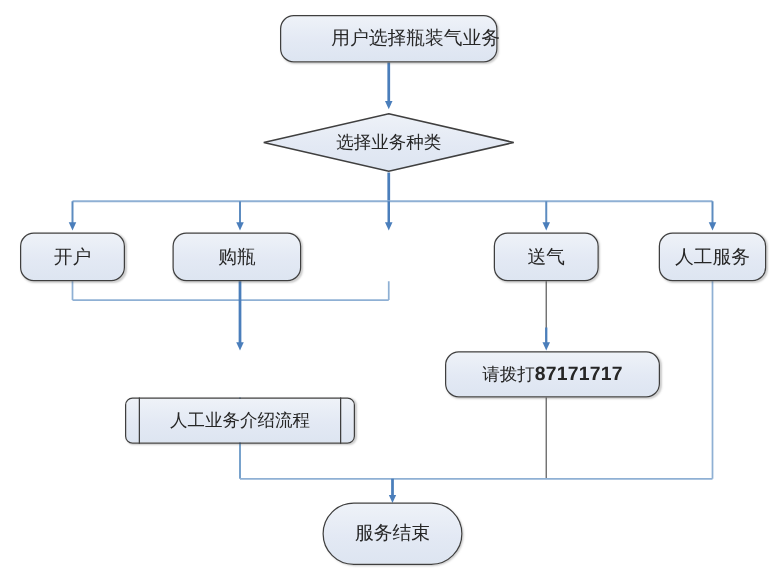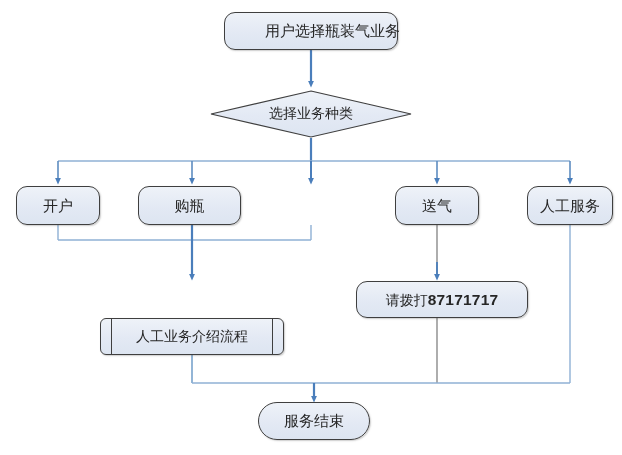--- a/index.html
+++ b/index.html
@@ -189,17 +189,17 @@
     <span class="bar-r"></span>
     <span class="label t-14">人工业务介绍流程</span>
   </div>
 
   <div class="node rrect" style="left:356px; top:281px; width:172px; height:37px;">
     <span class="label t-14">
       <span>请拨打</span><span class="phone-num">87171717</span>
     </span>
   </div>
 
-  <div class="node stadium" style="left:258px; top:402px; width:112px; height:38px;">
+  <div class="node stadium" style="left:258px; top:402px; width:112px; height:50px;">
     <span class="label t-15">服务结束</span>
   </div>
 
 </div>
 
 </body></html>

